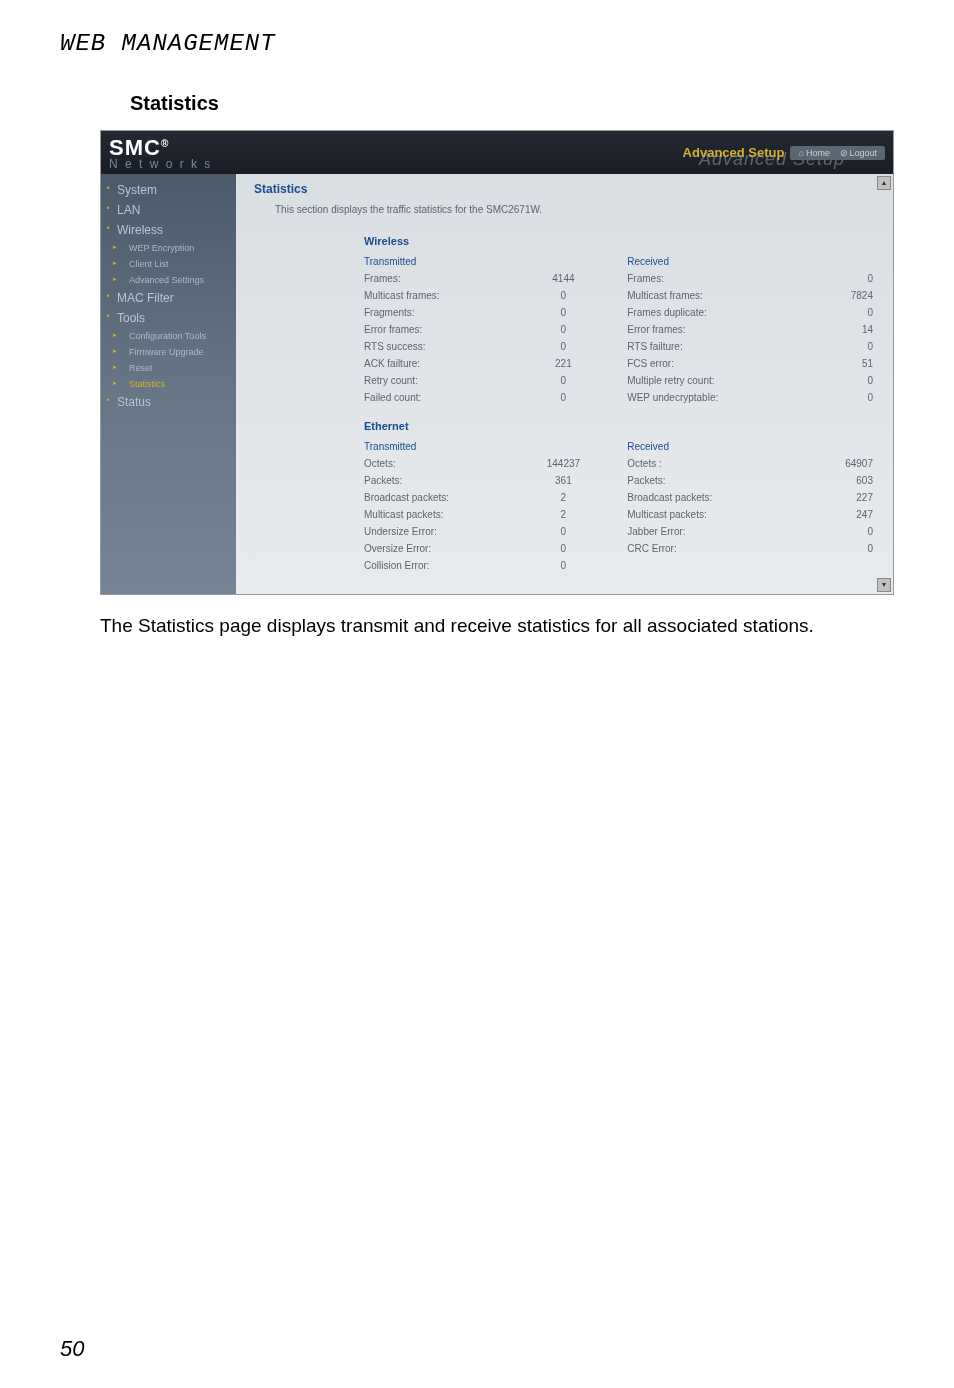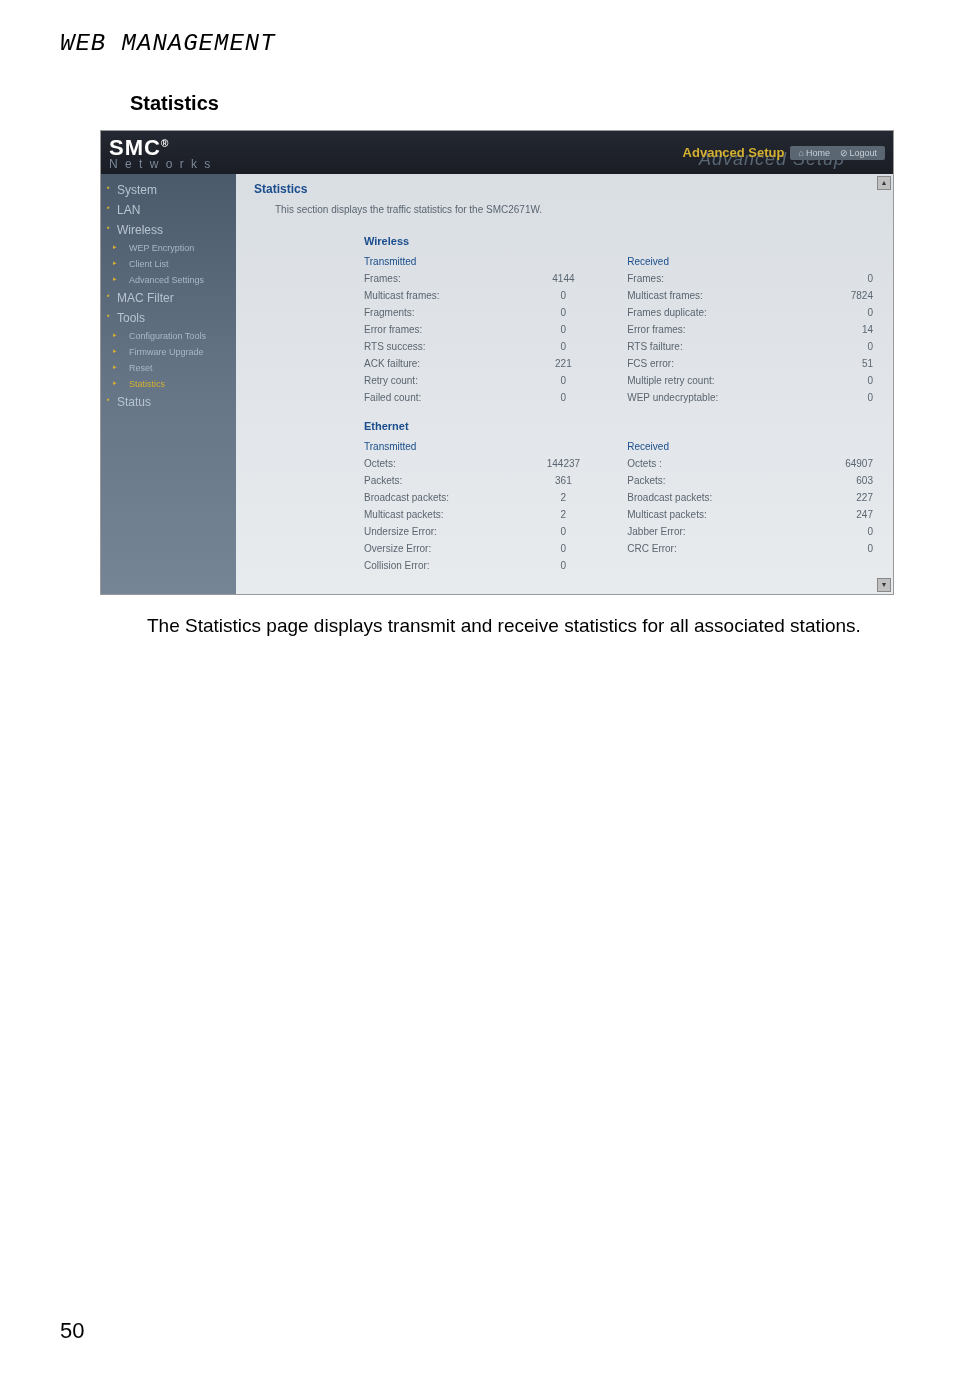--- a/index.html
+++ b/index.html
@@ -199,27 +199,27 @@
       text-align: center;
       line-height: 12px;
       color: #333;
     }
     .scroll-up { top: 2px; }
     .scroll-dn { bottom: 2px; }
     .body-text {
       font-size: 19px;
       padding: 18px 60px 0 100px;
       line-height: 1.4;
-      margin-left: 47px;
     }
     .page-num {
       position: fixed;
-      bottom: 44px;
+      bottom: 26px;
       left: 60px;
       font-size: 22px;
+      font-style: italic;
     }
   </style>
 </head>
 <body>
 
 <div class="page-header">
   <span class="caps">WEB MANAGEMENT</span>
 </div>
 
 <div class="section-title">Statistics</div>

